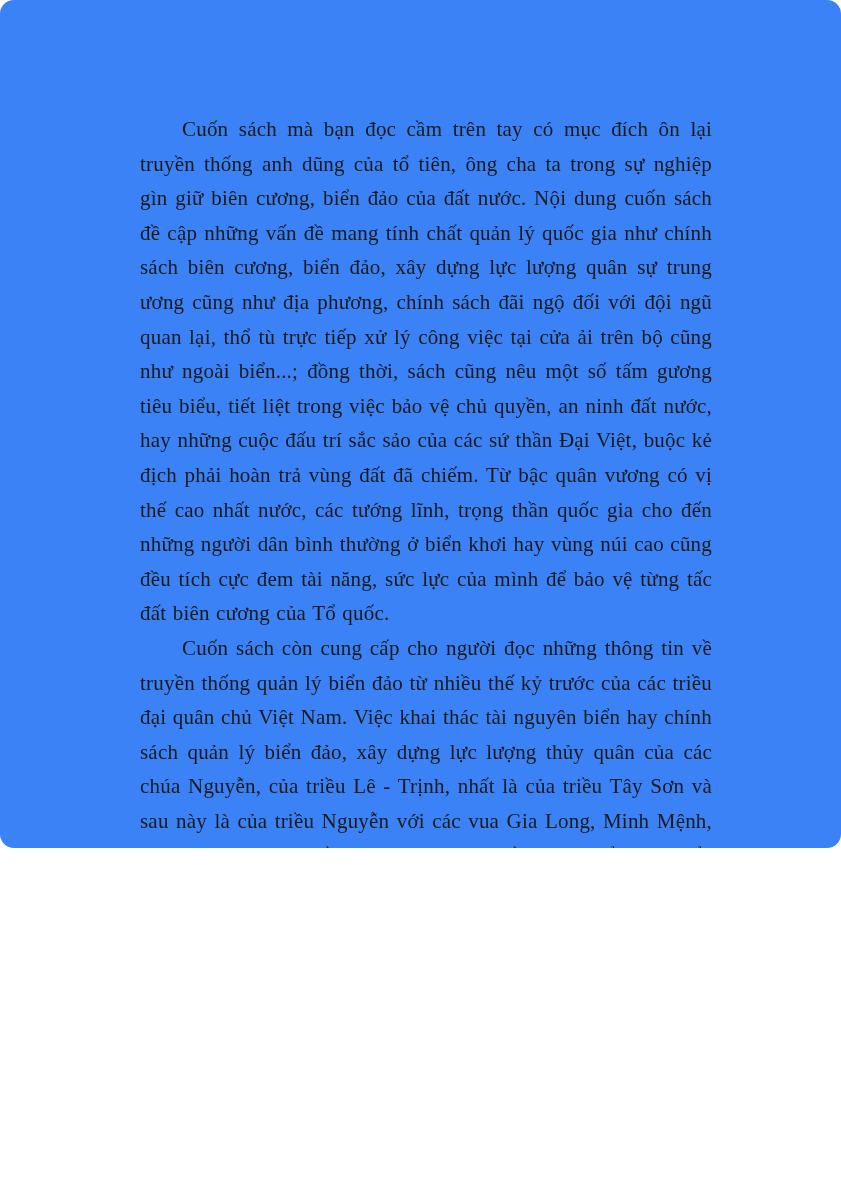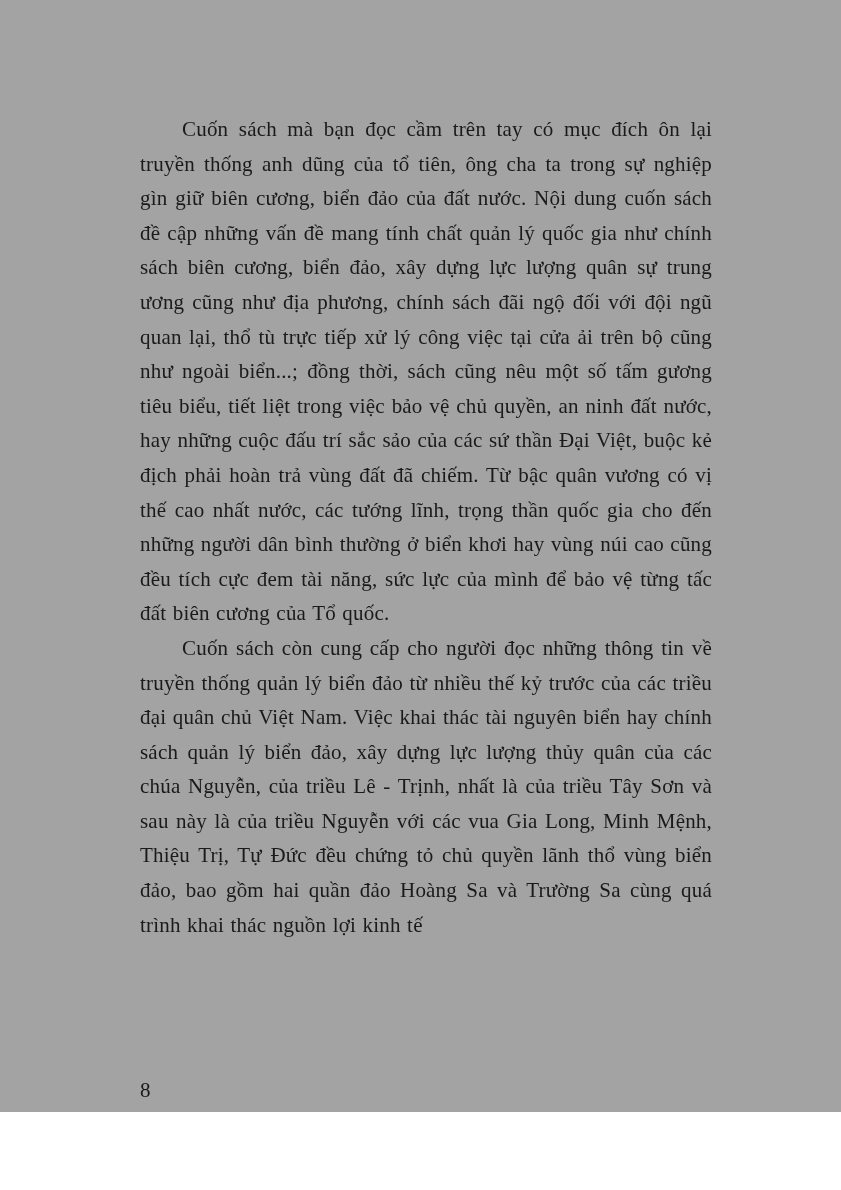--- a/index.html
+++ b/index.html
@@ -3,25 +3,26 @@
 <meta charset="utf-8">
 <style>
   html, body {
     margin: 0;
     padding: 0;
     background: #ffffff;
   }
   .page {
     position: relative;
     width: 841px;
-    height: 1112px;
-    background: #a3a3a3;
+    height: 848px;
+    background: #3b82f6;
     overflow: hidden;
     font-family: "Liberation Serif", "DejaVu Serif", serif;
     color: #1a1a1a;
+    border-radius: 14px;
   }
   .content {
     position: absolute;
     left: 140px;
     top: 112px;
     width: 572px;
   }
   .content p {
     margin: 0;
     font-size: 21px;

